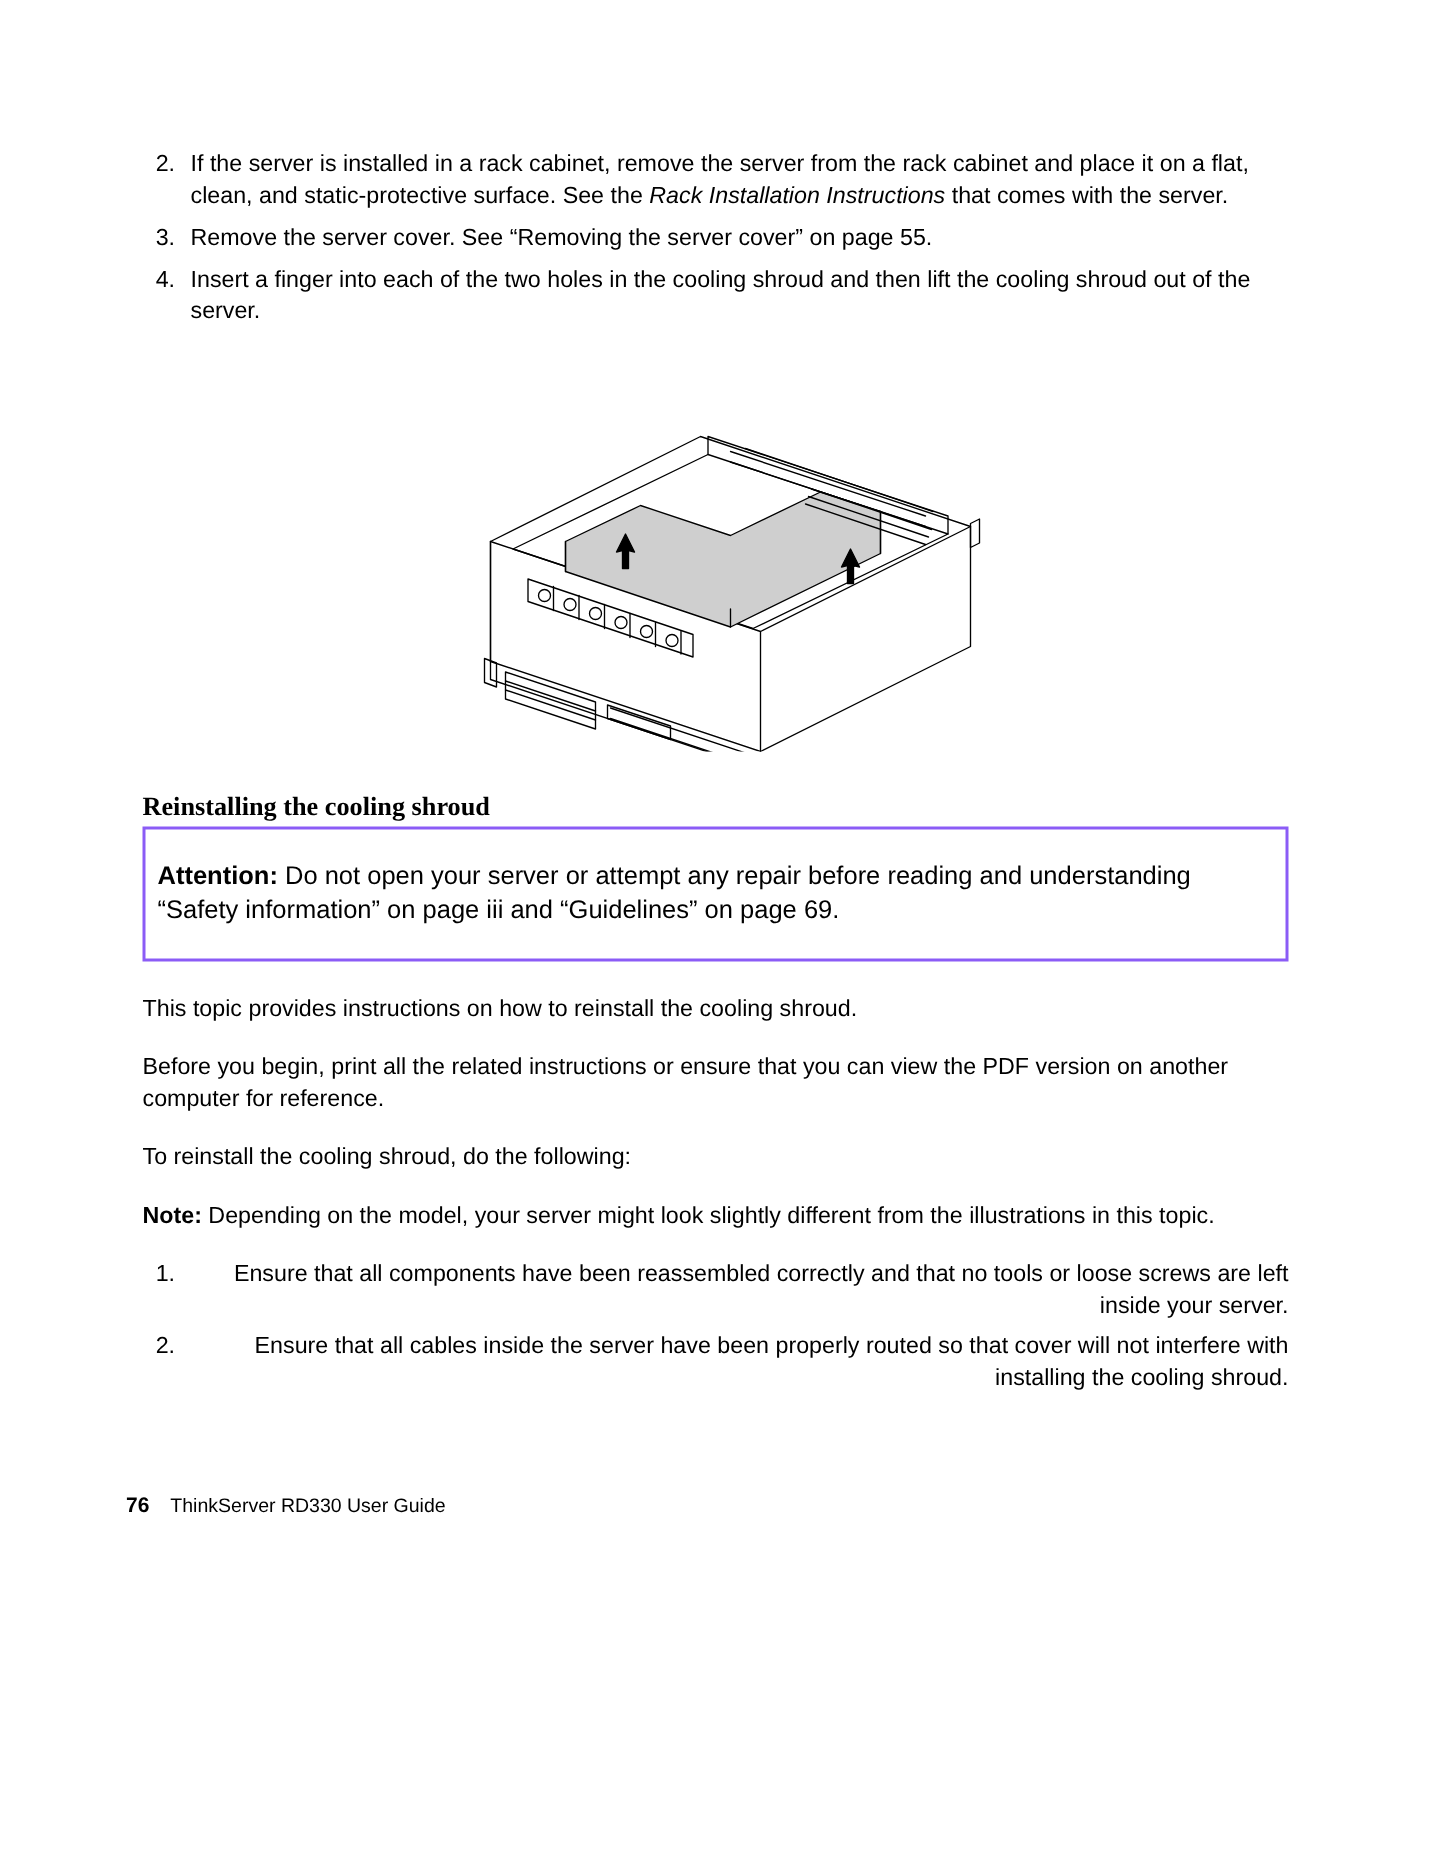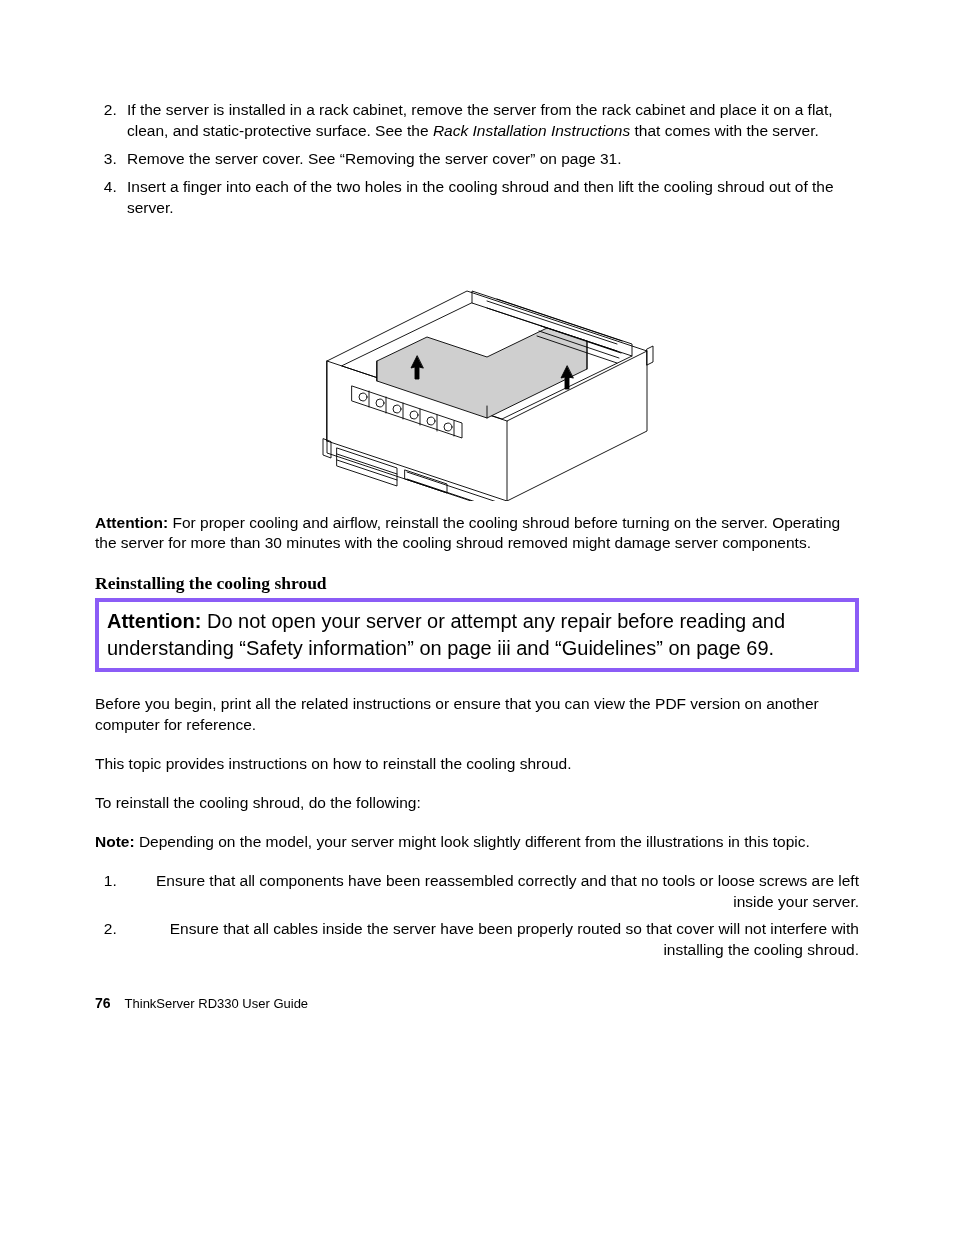--- a/index.html
+++ b/index.html
@@ -45,57 +45,57 @@
     margin: 0 0 18px 0;
   }
   .bold { font-weight: bold; }
   h3.section-heading {
     font-size: 17.5px;
     font-weight: bold;
     margin: 18px 0 2px 0;
     font-family: Liberation Serif, serif;
   }
   .attention-box {
-    border: 4px solid #8b5cf6;
-    padding: 6px 8px;
+    border: 2px solid #8b5cf6;
+    padding: 20px 8px;
     margin: 0 0 22px 0;
-    font-size: 20px;
+    font-size: 17px;
     line-height: 1.35;
   }
   ol.sub-steps {
     margin: 0;
     padding-left: 26px;
   }
   ol.sub-steps > li {
     padding-left: 6px;
     margin-bottom: 7px;
     text-align: right;
   }
   .footer {
     position: absolute;
     bottom: 50px;
-    left: 95px;
+    left: 84px;
     font-size: 13px;
   }
   .footer .pagenum {
     font-weight: bold;
     font-size: 14px;
     margin-right: 14px;
   }
 </style>
 </head>
 <body>
 
 <div class="page">
 
   <ol class="main-steps" start="2">
     <li>
       <span>If the server is installed in a rack cabinet, remove the server from the rack cabinet and place it on a flat, clean, and static-protective surface. See the </span><span class="italic">Rack Installation Instructions</span><span> that comes with the server.</span>
     </li>
-    <li>Remove the server cover. See “Removing the server cover” on page 31.</li>
+    <li>Remove the server cover. See “Removing the server cover” on page 55.</li>
     <li>Insert a finger into each of the two holes in the cooling shroud and then lift the cooling shroud out of the server.</li>
   </ol>
 
   <div class="figure-wrap">
     <svg viewBox="0 0 380 260">
       <g stroke="#000" stroke-width="0.9" fill="none" stroke-linejoin="round" stroke-linecap="round">
 
         <path d="M 40 200 L 220 260 L 360 190 L 360 110 L 180 50 L 40 120 Z"></path>
         <path d="M 40 200 L 40 120"></path>
         <path d="M 220 260 L 220 180 L 360 110"></path>
@@ -135,33 +135,30 @@
         <path d="M 36 198 L 36 214 L 44 217 L 44 201 Z"></path>
         <path d="M 360 108 L 366 105 L 366 121 L 360 124 Z"></path>
 
         <path d="M 250 95 L 330 122 M 252 90 L 332 117 M 254 85 L 334 112"></path>
         <rect x="310" y="120" width="0" height="0"></rect>
       </g>
     </svg>
   </div>
 
 
-  <p class="para">
-    <span class="bold">Attention:</span><span> For proper cooling and airflow, reinstall the cooling shroud before turning on the server. Operating the server for more than 30 minutes with the cooling shroud removed might damage server components.</span>
-  </p>
 
   <h3 class="section-heading">Reinstalling the cooling shroud</h3>
 
   <div class="attention-box">
     <span class="bold">Attention:</span><span> Do not open your server or attempt any repair before reading and understanding “Safety information” on page iii and “Guidelines” on page 69.</span>
   </div>
 
+  <p class="para">This topic provides instructions on how to reinstall the cooling shroud.</p>
+
   <p class="para">Before you begin, print all the related instructions or ensure that you can view the PDF version on another computer for reference.</p>
-
-  <p class="para">This topic provides instructions on how to reinstall the cooling shroud.</p>
 
   <p class="para">To reinstall the cooling shroud, do the following:</p>
 
   <p class="para">
     <span class="bold">Note:</span><span> Depending on the model, your server might look slightly different from the illustrations in this topic.</span>
   </p>
 
   <ol class="sub-steps">
     <li>Ensure that all components have been reassembled correctly and that no tools or loose screws are left inside your server.</li>
     <li>Ensure that all cables inside the server have been properly routed so that cover will not interfere with installing the cooling shroud.</li>

